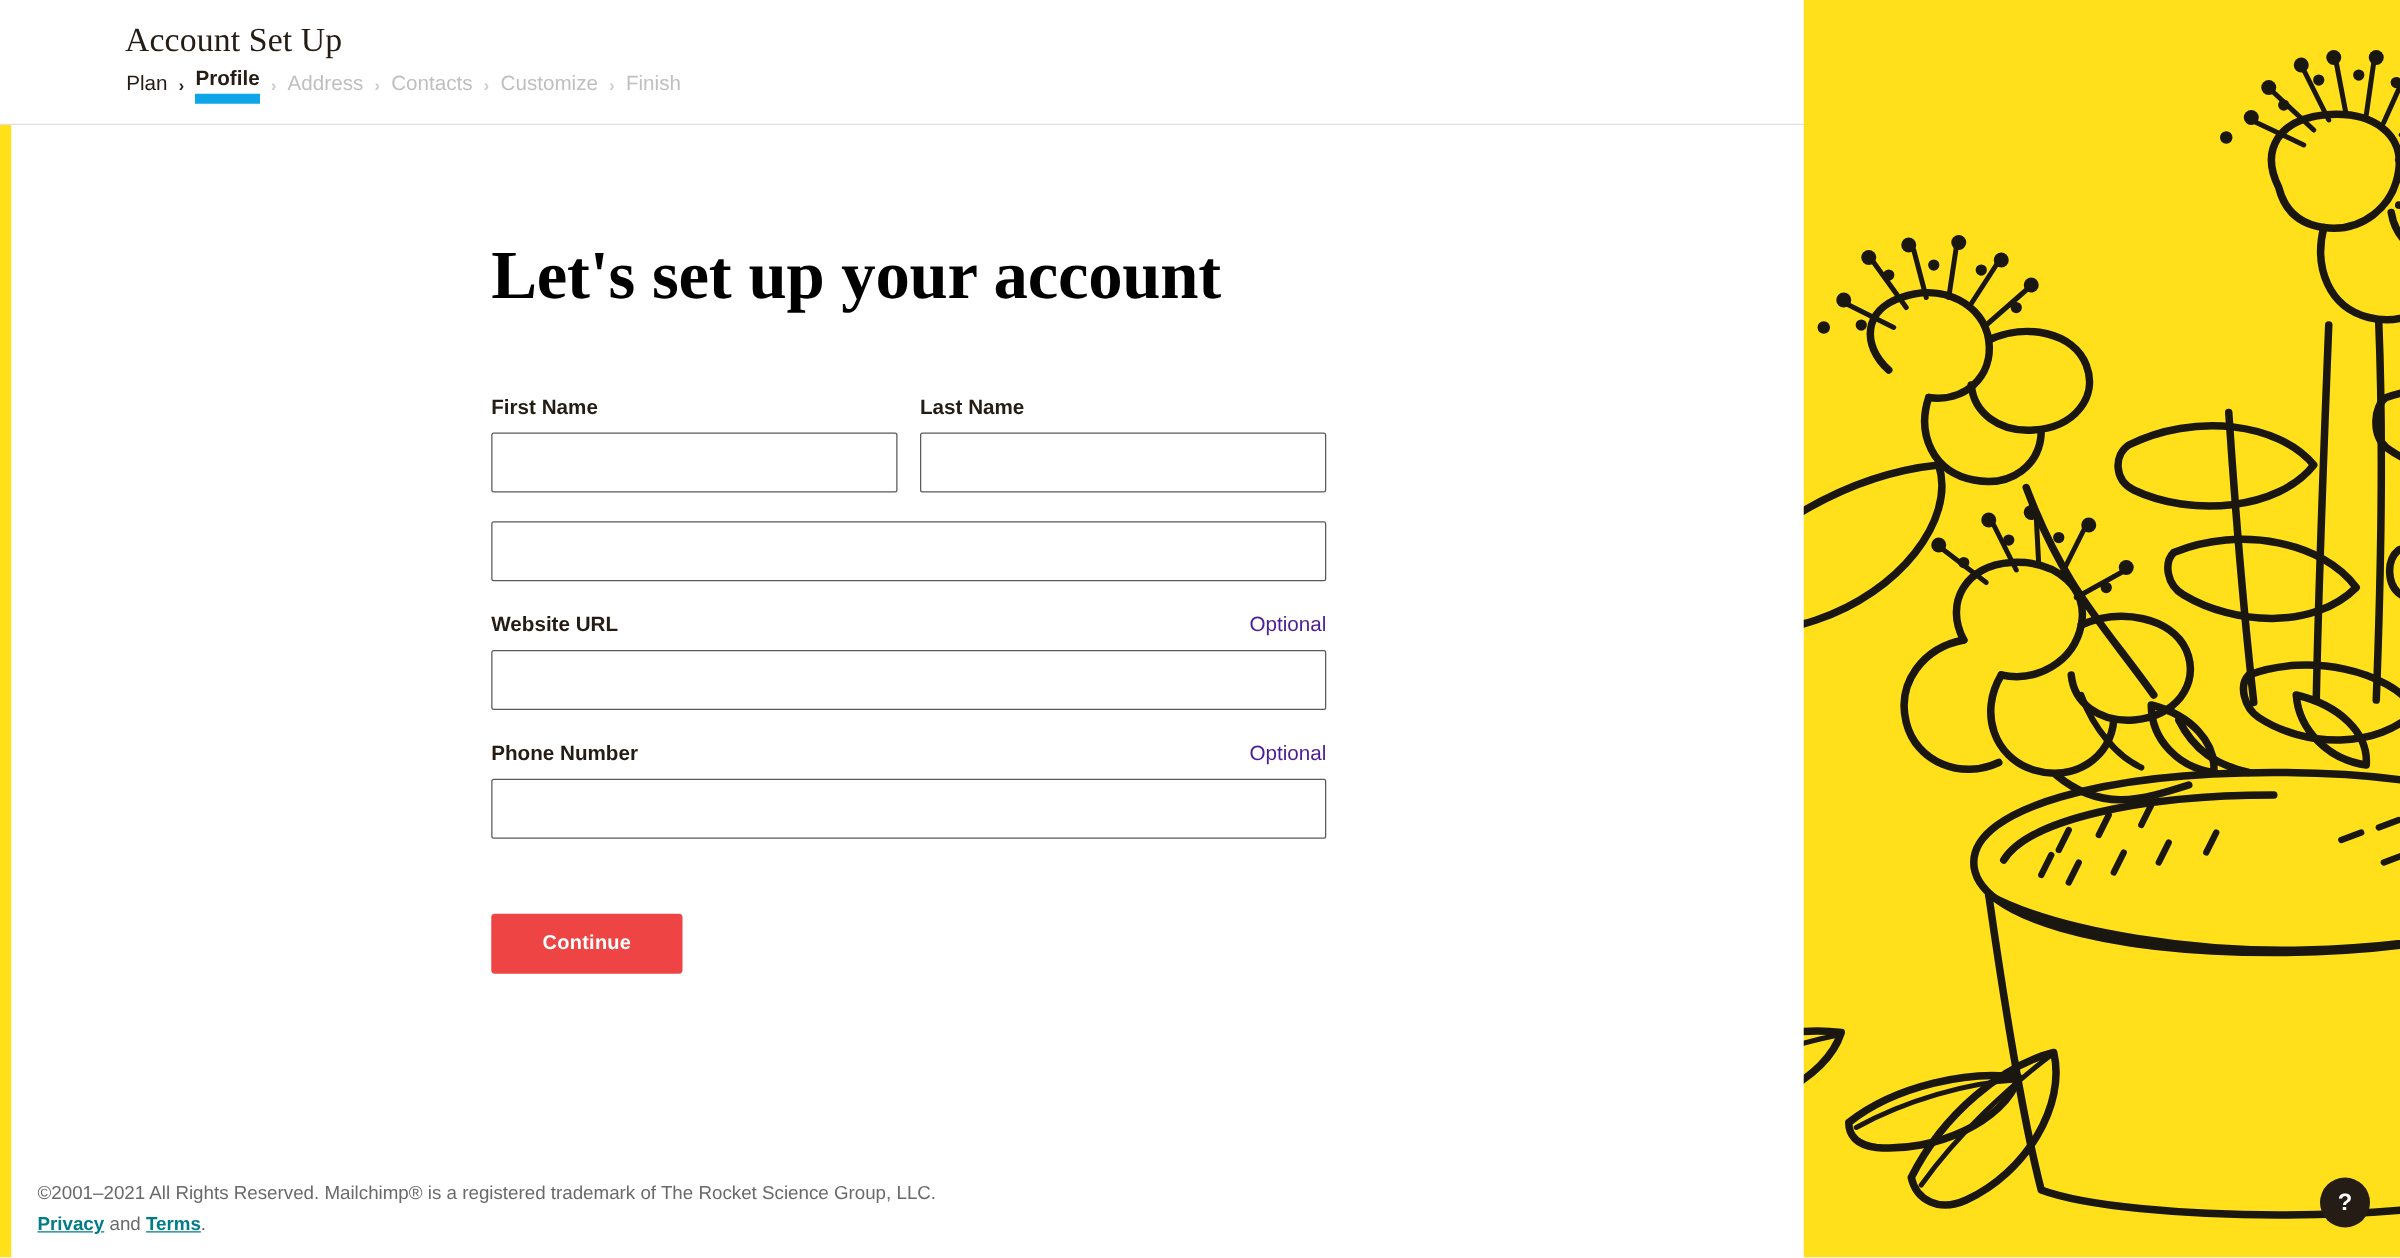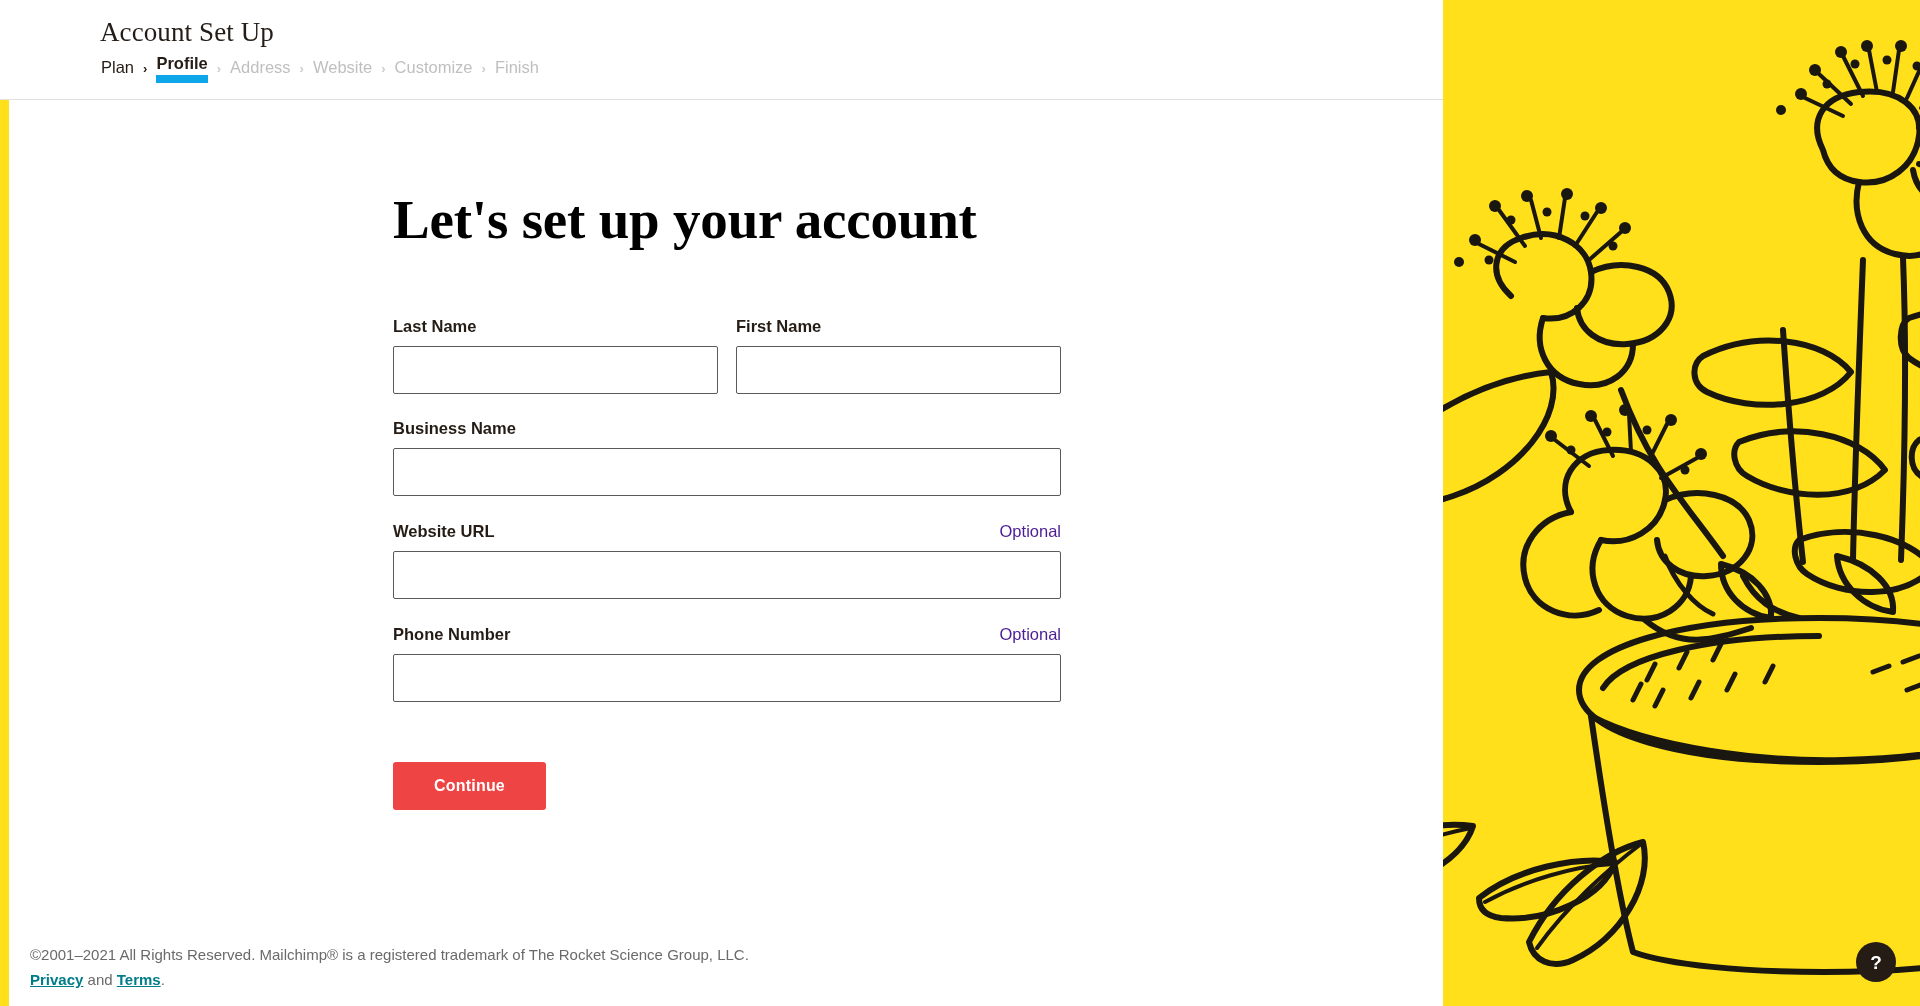--- a/index.html
+++ b/index.html
@@ -232,55 +232,52 @@
     <div class="header">
       <div class="header-title">Account Set Up</div>
 
       <div class="breadcrumb">
         <span class="crumb done">Plan</span>
         <span class="crumb-sep">›</span>
         <span class="crumb active">Profile</span>
         <span class="crumb-sep dim">›</span>
         <span class="crumb upcoming">Address</span>
         <span class="crumb-sep dim">›</span>
-        <span class="crumb upcoming">Website</span>
+        <span class="crumb upcoming">Contacts</span>
         <span class="crumb-sep dim">›</span>
         <span class="crumb upcoming">Customize</span>
         <span class="crumb-sep dim">›</span>
         <span class="crumb upcoming">Finish</span>
       </div>
     </div>
 
     <div class="main">
       <h1 class="page-title">Let's set up your account</h1>
 
       <form class="form">
 
         <div class="row-2">
           <div class="field half">
             <div class="field-label-row">
+              <label class="field-label">First Name</label>
+            </div>
+            <input class="text-input" type="text" value="" style="">
+          </div>
+
+          <div class="field half">
+            <div class="field-label-row">
               <label class="field-label">Last Name</label>
             </div>
             <input class="text-input" type="text" value="" style="">
           </div>
-
-          <div class="field half">
-            <div class="field-label-row">
-              <label class="field-label">First Name</label>
-            </div>
-            <input class="text-input" type="text" value="" style="">
-          </div>
         </div>
 
         <div class="gap-22"></div>
 
         <div class="field full">
-          <div class="field-label-row">
-            <label class="field-label">Business Name</label>
-          </div>
           <input class="text-input" type="text" value="" style="">
         </div>
 
         <div class="gap-24"></div>
 
         <div class="field full">
           <div class="field-label-row">
             <label class="field-label">Website URL</label>
             <span class="optional-tag">Optional</span>
           </div>

